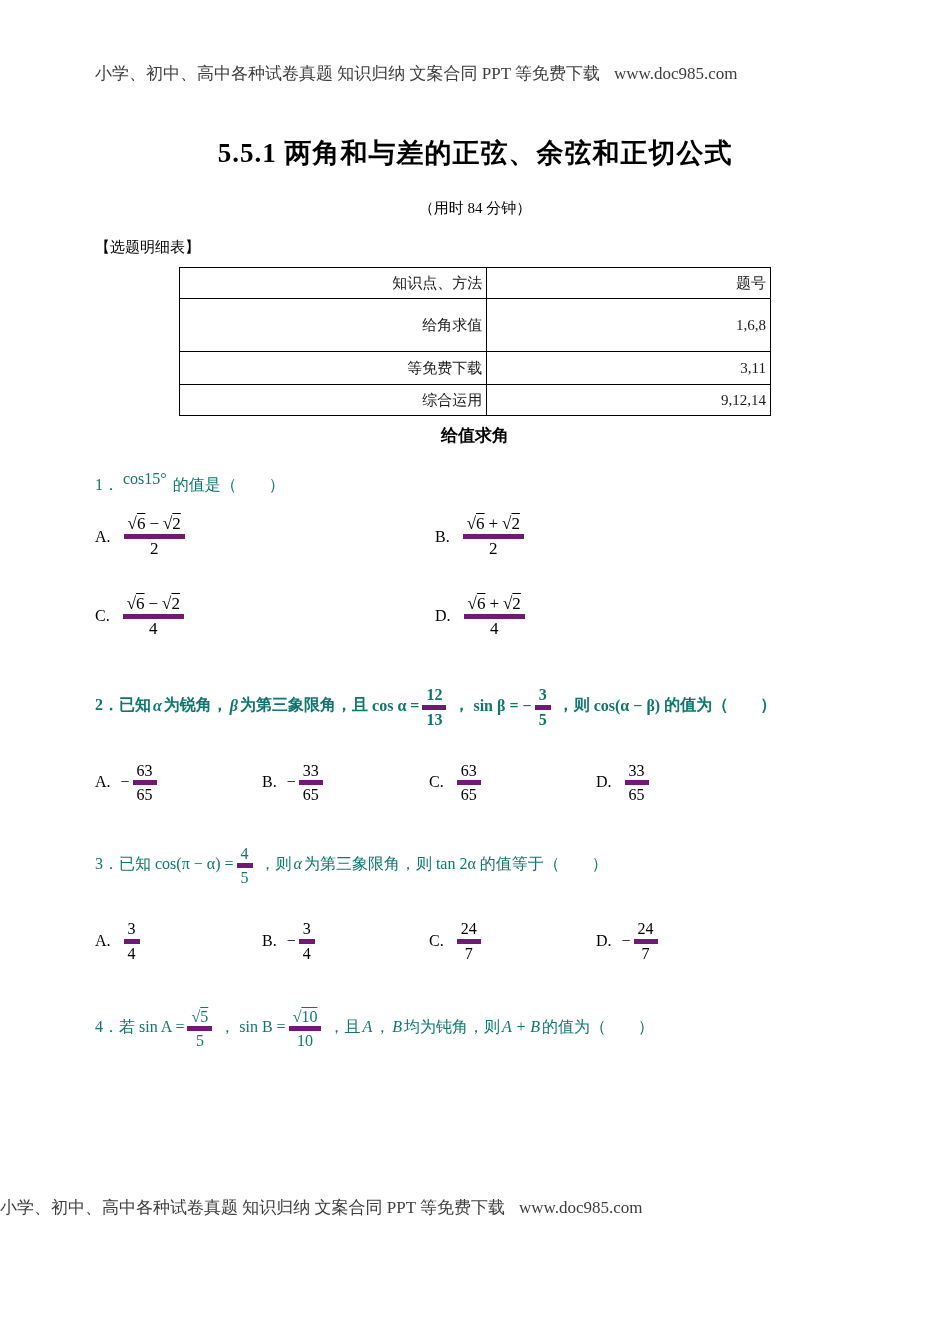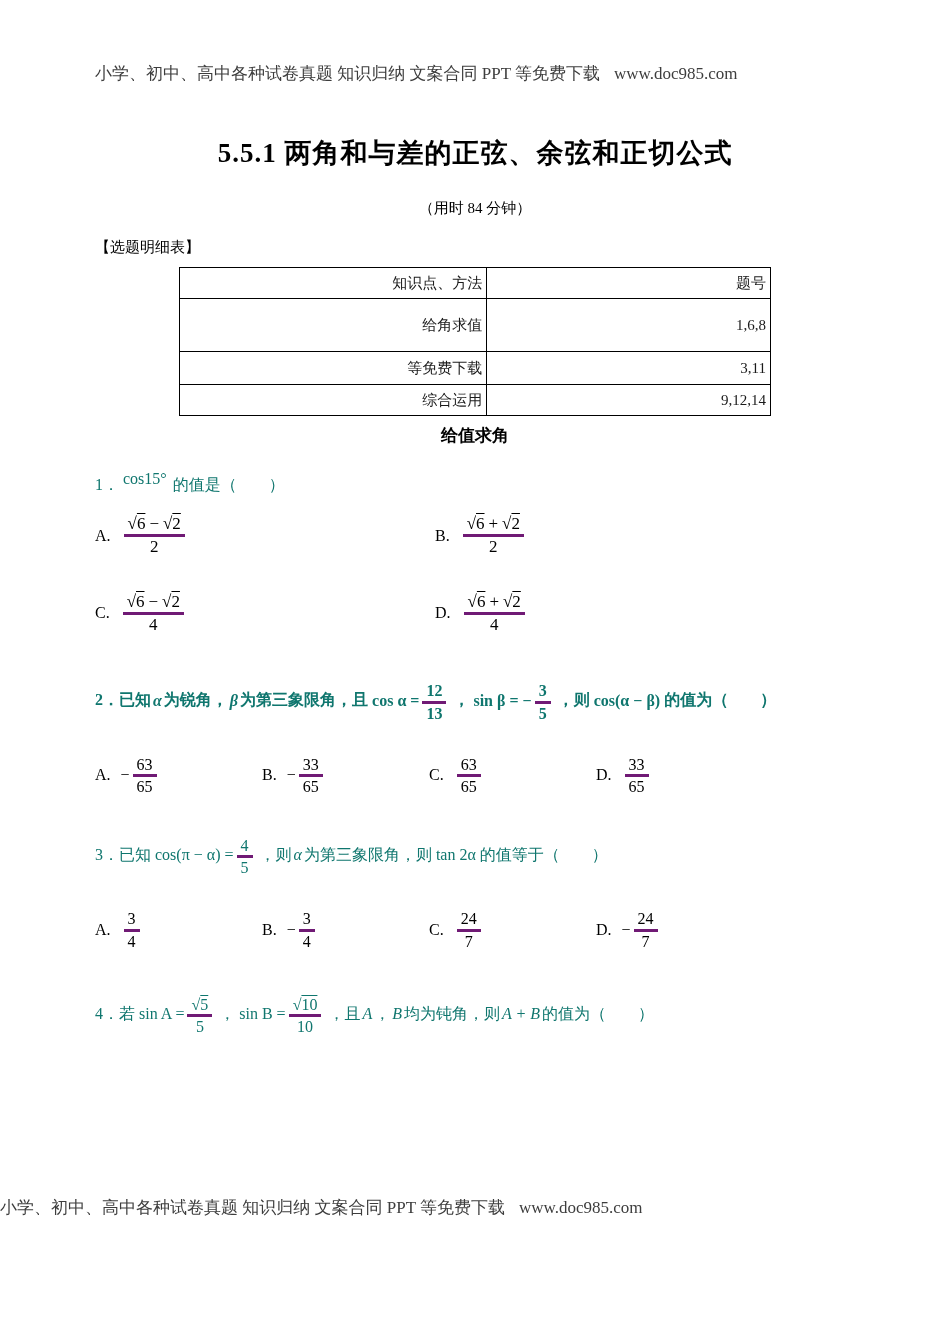--- a/index.html
+++ b/index.html
@@ -26,21 +26,21 @@
   tr.h-d td{height:28px;}
   tr.h-e td{height:26px;}
   .section-title{margin-top:8px;text-align:center;font-size:17px;font-weight:bold;
     font-family:"Liberation Sans","DejaVu Sans",sans-serif;}
   .question{font-size:16px;line-height:1.55;color:#0f766e;}
   .q1{margin-top:26px;}
   .q2{margin-top:46px;font-weight:bold;}
   .q3{margin-top:40px;}
   .q4{margin-top:44px;}
   .frac{display:inline-flex;flex-direction:column;vertical-align:middle;text-align:center;margin:0 3px;}
-  .frac .num{border-bottom:3px solid #701a75;padding:0 4px;line-height:1.2;}
+  .frac .num{border-bottom:5px solid #701a75;padding:0 4px;line-height:1.2;}
   .frac .den{padding:0 4px;line-height:1.2;}
   .rad{text-decoration:overline;}
   .op{margin:0 4px;}
   .mathp{margin:0 4px;white-space:nowrap;}
   .var{font-style:italic;margin:0 2px;}
   .q1math{position:relative;top:-6px;margin:0 6px 0 4px;}
   .opts2{display:grid;grid-template-columns:340px auto;row-gap:34px;margin-top:16px;font-size:17px;}
   .opts4{display:flex;margin-top:32px;font-size:16px;align-items:center;}
   .opts4 .option{width:167px;}
   .option{display:flex;align-items:center;}

